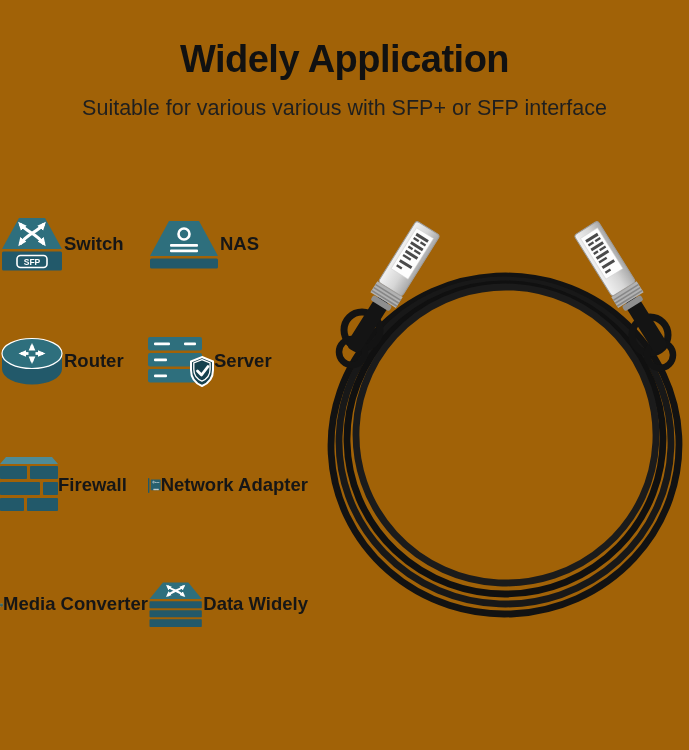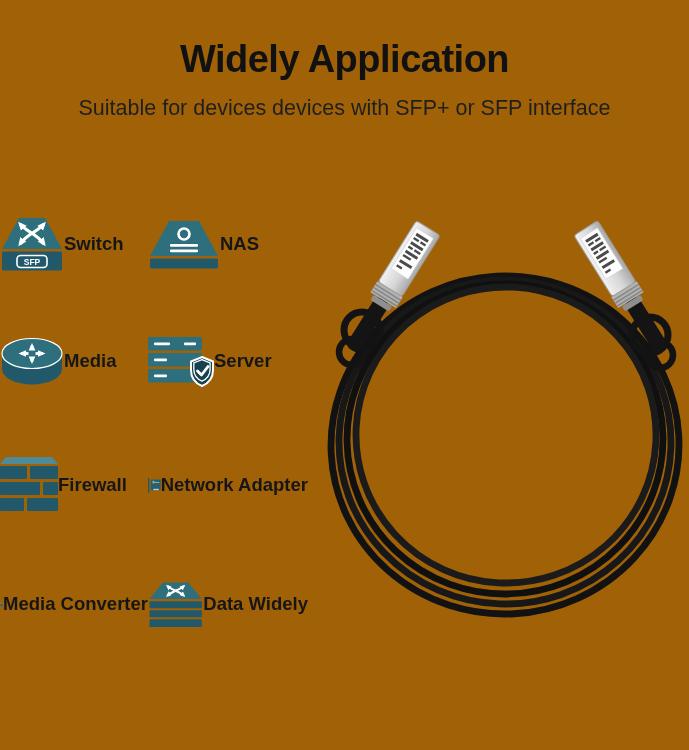--- a/index.html
+++ b/index.html
@@ -30,21 +30,21 @@
       </marker>
       <linearGradient id="silver" x1="0" y1="0" x2="1" y2="0">
         <stop offset="0" stop-color="#f1f1f1"></stop>
           <stop offset="0.55" stop-color="#d6d6d6"></stop>
           <stop offset="1" stop-color="#a9a9a9"></stop>
       </linearGradient>
     </defs>
   </svg>
 
   <div class="title">Widely Application</div>
-  <div class="subtitle">Suitable for devices devices with SFP+ or SFP interface</div>
+  <div class="subtitle">Suitable for various various with SFP+ or SFP interface</div>
 
   <div class="device-grid">
 
     <div class="cell">
       <svg width="64" height="55" viewBox="0 0 64 55">
         <polygon points="19,1 45,1 62,32 2,32" fill="#2E6F7D"></polygon>
         <path d="M20,7 C28,16 36,16 44,27" stroke="#fff" stroke-width="3.2" fill="none" marker-start="url(#ah)" marker-end="url(#ah)"></path>
         <path d="M44,7 C36,16 28,16 20,27" stroke="#fff" stroke-width="3.2" fill="none" marker-start="url(#ah)" marker-end="url(#ah)"></path>
         <rect x="2" y="34.5" width="60" height="19" rx="1.5" fill="#22596A"></rect>
         <rect x="17" y="38.5" width="30" height="12" rx="3.5" fill="none" stroke="#fff" stroke-width="1.6"></rect>
@@ -67,21 +67,21 @@
     <div class="cell">
       <svg width="64" height="52" viewBox="0 0 64 52">
         <ellipse cx="32" cy="33" rx="30" ry="15.5" fill="#22596A"></ellipse>
         <rect x="2" y="17.5" width="60" height="15.5" fill="#22596A"></rect>
         <ellipse cx="32" cy="17.5" rx="30" ry="15" fill="#2E6F7D" stroke="#fff" stroke-width="1.2"></ellipse>
         <path d="M32,21 L32,25.5" stroke="#fff" stroke-width="2.8" marker-end="url(#ah)"></path>
         <path d="M32,14 L32,9.5" stroke="#fff" stroke-width="2.8" marker-end="url(#ah)"></path>
         <path d="M28.5,17.5 L21,17.5" stroke="#fff" stroke-width="2.8" marker-end="url(#ah)"></path>
         <path d="M35.5,17.5 L43,17.5" stroke="#fff" stroke-width="2.8" marker-end="url(#ah)"></path>
       </svg>
-      <div class="dev-label">Media</div>
+      <div class="dev-label">Router</div>
     </div>
 
     <div class="cell">
       <svg width="66" height="53" viewBox="0 0 66 53">
         <rect x="0" y="2" width="54" height="13.5" rx="2" fill="#2E6F7D"></rect>
         <rect x="0" y="18" width="54" height="13.5" rx="2" fill="#2E6F7D"></rect>
         <rect x="0" y="34" width="54" height="13.5" rx="2" fill="#2E6F7D"></rect>
         <rect x="6" y="7.5" width="16" height="2.8" rx="1" fill="#fff"></rect>
         <rect x="36" y="7.5" width="12" height="2.8" rx="1" fill="#fff"></rect>
         <rect x="6" y="23.5" width="13" height="2.8" rx="1" fill="#fff"></rect>

